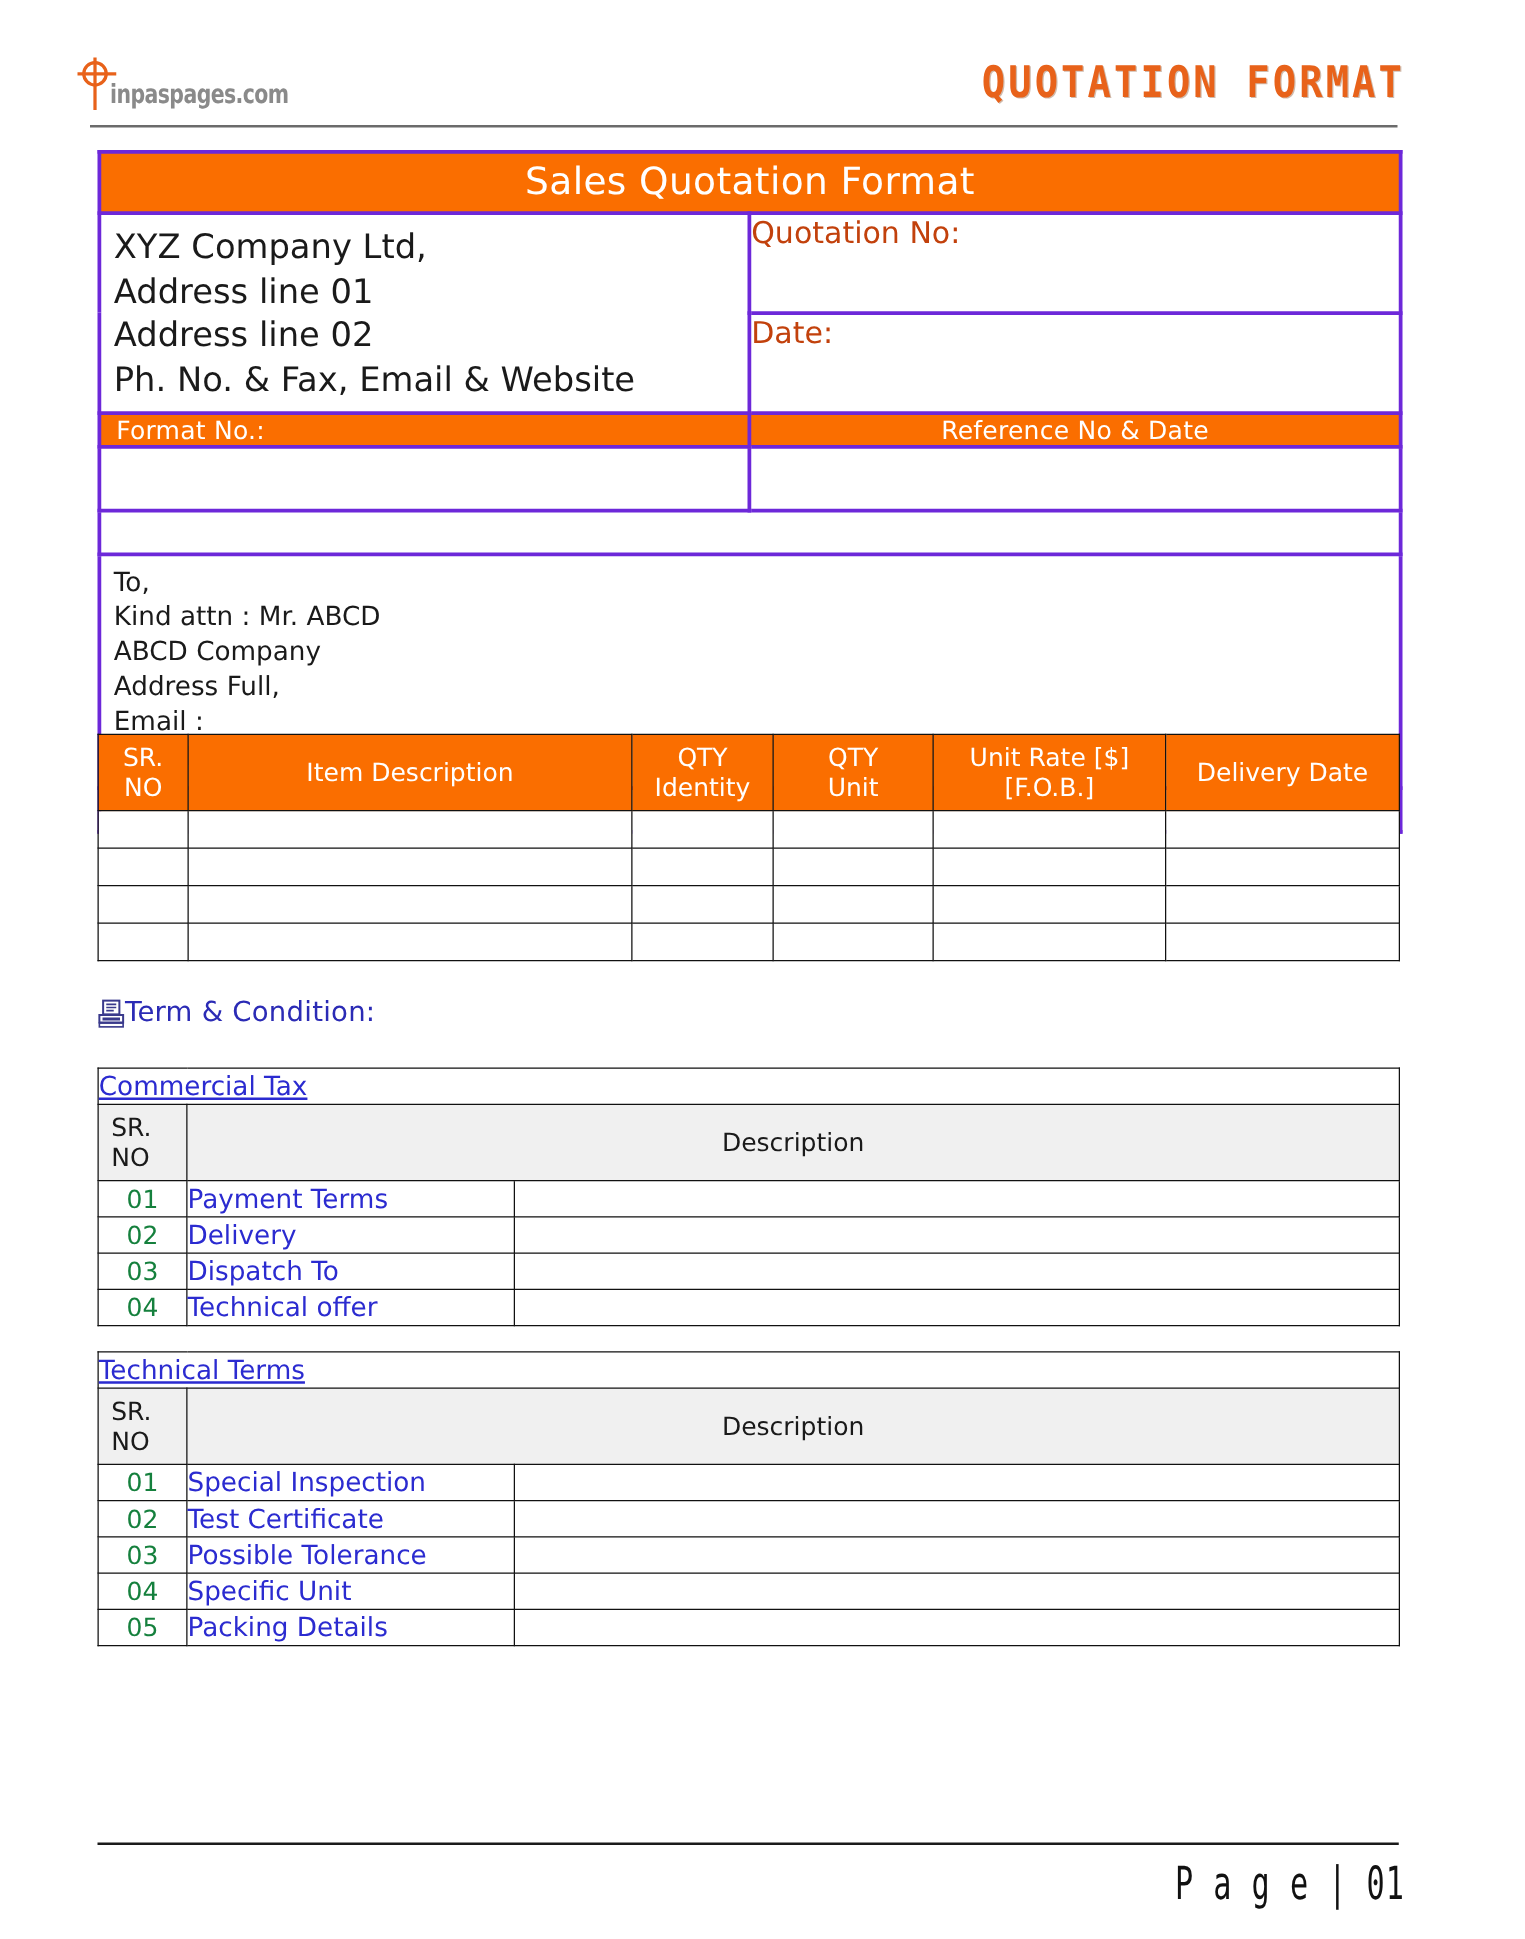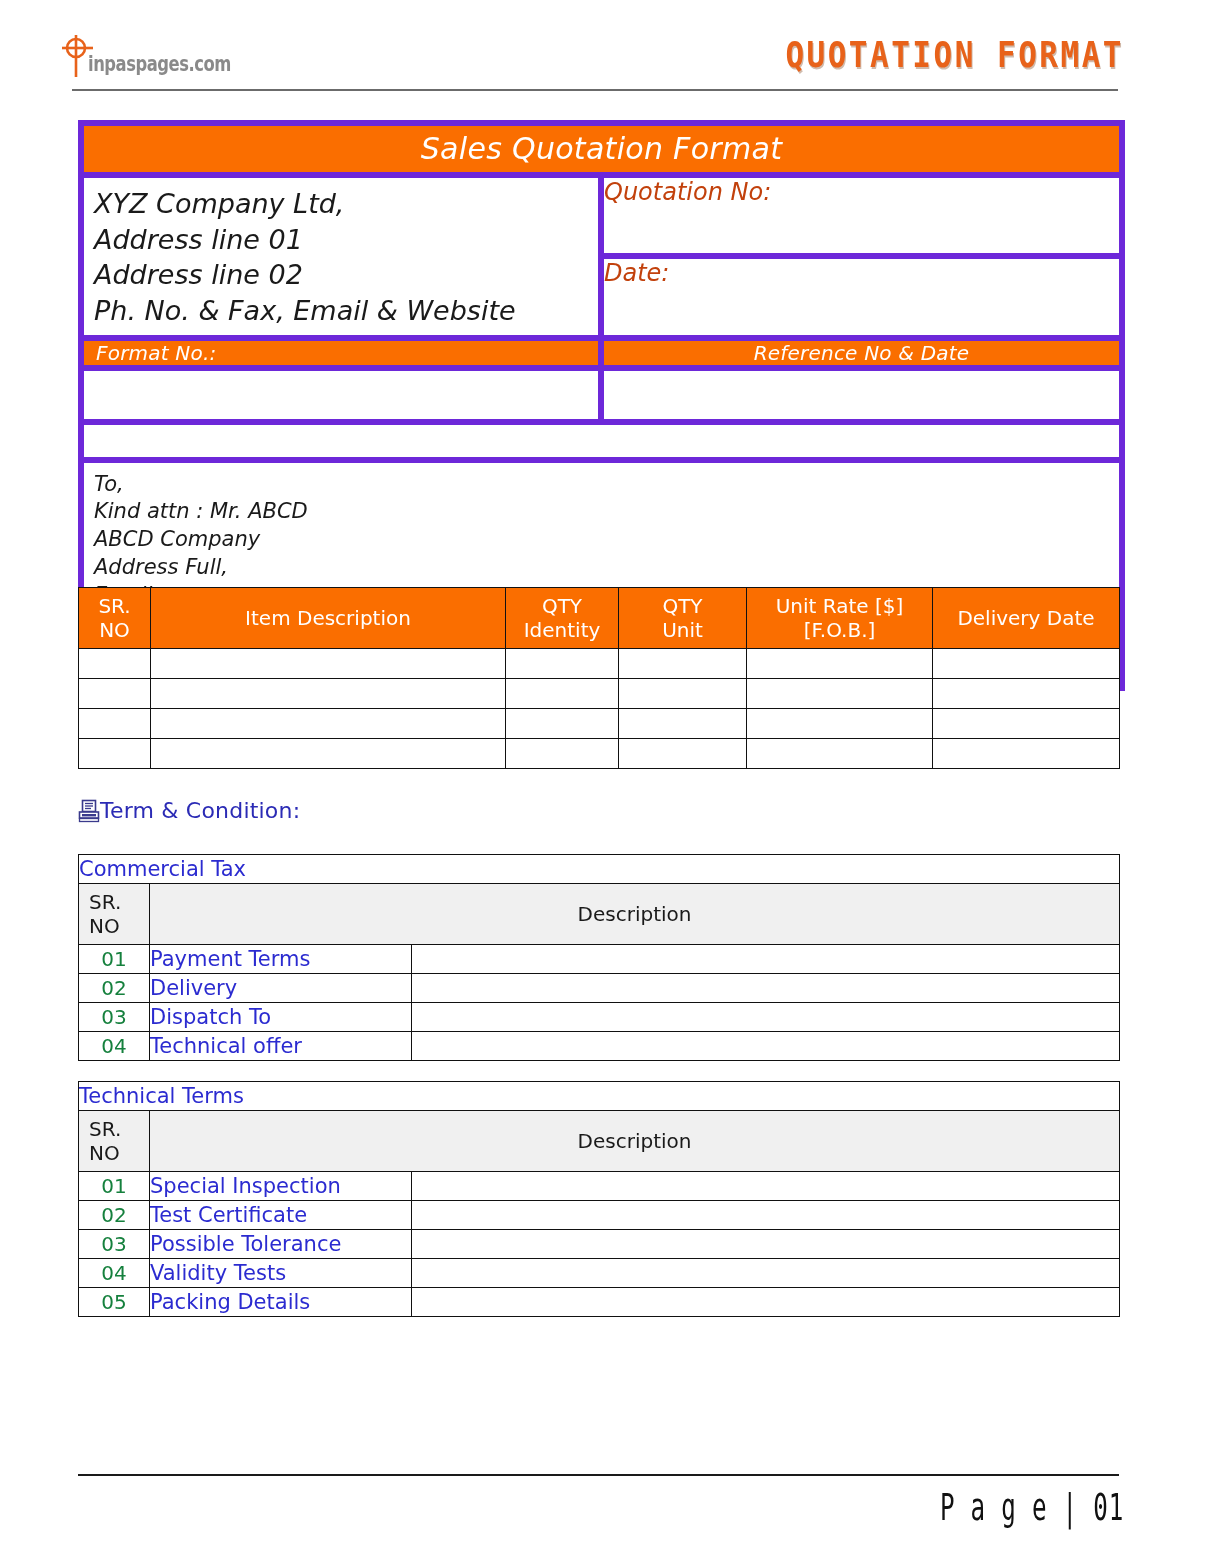--- a/index.html
+++ b/index.html
@@ -20,21 +20,21 @@
     position: relative;
     width: 1220px;
     height: 1551px;
     box-sizing: border-box;
   }
 
   
   .page-header {
     position: absolute;
     left: 0;
-    top: 1px;
+    top: 12px;
     width: 1220px;
     height: 96px;
   }
   .logo-wrap {
     position: absolute;
     left: 60px;
     top: 26px;
     display: flex;
     align-items: flex-end;
     height: 52px;
@@ -87,24 +87,23 @@
   
   .doc-table {
     position: absolute;
     left: 78px;
     top: 120px;
     width: 1041px;
     border-collapse: collapse;
     table-layout: fixed;
   }
   .doc-table td {
-    border: 6px solid #6d28d9;
+    border: 3px solid #6d28d9;
     padding: 0;
     vertical-align: top;
-    font-style: italic;
   }
 
   .title-bar {
     background: #FA6E00;
     text-align: center;
     color: #FFFFFF;
     font-size: 30px;
     height: 46px;
     line-height: 46px;
     font-weight: normal;
@@ -201,20 +200,21 @@
   .terms-table td {
     border: 1px solid #111;
     padding: 0;
   }
   .terms-caption {
     font-size: 21px;
     color: #2B2BD0;
     padding: 4px 10px 5px 12px;
     height: 28px;
     line-height: 28px;
+    text-decoration: underline;
   }
   .terms-head {
     background: #F0F0F0;
     font-size: 20px;
     color: #1a1a1a;
     text-align: center;
     vertical-align: middle;
     height: 60px;
   }
   .terms-head.srno {
@@ -467,21 +467,21 @@
         <td class="terms-name">Test Certificate</td>
         <td class="terms-desc"></td>
       </tr>
       <tr>
         <td class="terms-sr">03</td>
         <td class="terms-name">Possible Tolerance</td>
         <td class="terms-desc"></td>
       </tr>
       <tr>
         <td class="terms-sr">04</td>
-        <td class="terms-name">Validity Tests</td>
+        <td class="terms-name">Specific Unit</td>
         <td class="terms-desc"></td>
       </tr>
       <tr>
         <td class="terms-sr">05</td>
         <td class="terms-name">Packing Details</td>
         <td class="terms-desc"></td>
       </tr>
     </tbody>
   </table>
 

